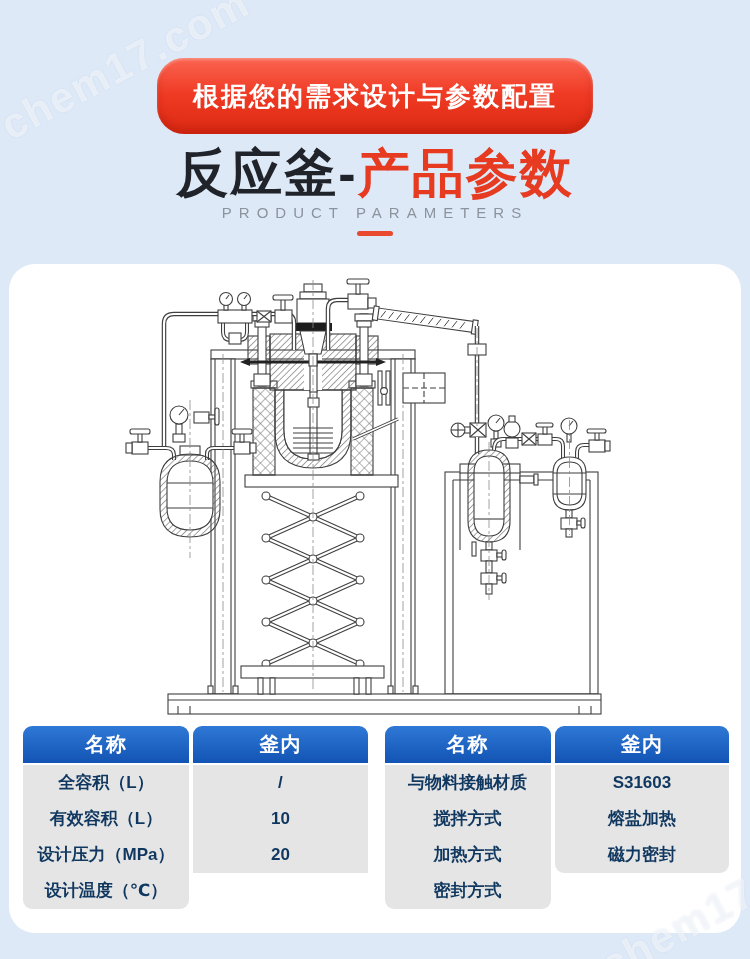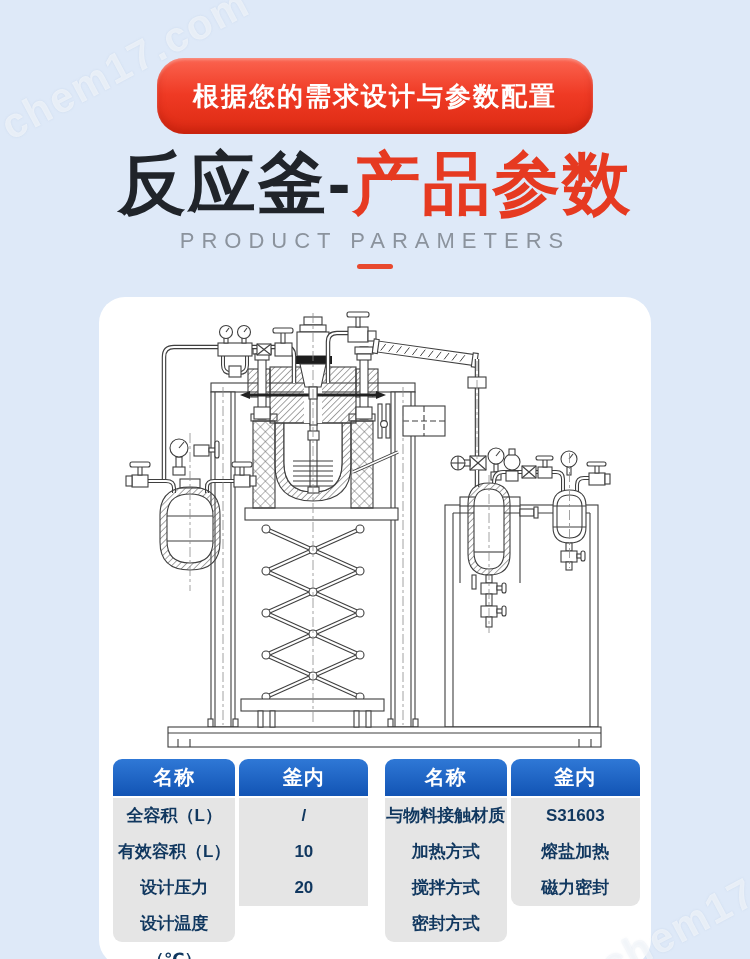--- a/index.html
+++ b/index.html
@@ -17,27 +17,27 @@
   .wm-tl{left:-12px;top:40px;}
   .wm-br{left:588px;top:880px;}
   .hero{width:100%;text-align:center;}
   .ribbon{
     display:inline-block;margin-top:58px;height:52px;line-height:52px;
     padding:12px 36px;border-radius:27px;
     background:linear-gradient(180deg,#fb6450 0%,#ef3a24 48%,#dc2a12 100%);
     box-shadow:inset 0 2px 3px rgba(255,255,255,.30), inset 0 -5px 9px rgba(140,10,0,.28);
     color:#fff;font-size:26px;font-weight:bold;letter-spacing:2px;
   }
-  .title{margin-top:10px;font-size:68px;font-weight:900;letter-spacing:2px;line-height:1.15;}
+  .title{margin-top:10px;font-size:52px;font-weight:900;letter-spacing:2px;line-height:1.15;}
   .title .t-dark{color:#20242a;}
   .title .t-red{color:#e63a21;}
-  .subtitle{margin-top:6px;font-size:22px;font-weight:500;color:#8b939d;letter-spacing:7px;}
+  .subtitle{font-size:15px;font-weight:500;color:#8b939d;letter-spacing:7px;}
   .accent-dash{width:36px;height:5px;border-radius:3px;background:#e8492f;margin:10px auto 0;}
   .card{
-    width:552px;margin:28px auto 0;background:#fff;border-radius:26px;
+    width:732px;margin:28px auto 0;background:#fff;border-radius:26px;
     padding:12px 0 24px;box-sizing:border-box;
   }
   .diagram-wrap{width:505px;margin:0 auto;}
   svg{display:block;}
   .tables{display:flex;gap:19px;padding:0 14px;margin-top:8px;}
   .ptable{flex:1;display:flex;gap:4px;}
   .pcol{display:flex;flex-direction:column;gap:0;}
   .pcol-name{flex:0 0 48.5%;}
   .pcol-val{flex:0 0 51%;}
   .phead{
@@ -418,22 +418,22 @@
         <div class="phead">釜内</div>
         <div class="pcell r0">/</div>
         <div class="pcell r1">10</div>
         <div class="pcell r2">20</div>
       </div>
     </div>
     <div class="ptable">
       <div class="pcol pcol-name">
         <div class="phead">名称</div>
         <div class="pcell r0">与物料接触材质</div>
+        <div class="pcell r1">搅拌方式</div>
         <div class="pcell r2">加热方式</div>
-        <div class="pcell r1">搅拌方式</div>
         <div class="pcell r3">密封方式</div>
       </div>
       <div class="pcol pcol-val">
         <div class="phead">釜内</div>
         <div class="pcell r0">S31603</div>
         <div class="pcell r2">熔盐加热</div>
         <div class="pcell r3">磁力密封</div>
       </div>
     </div>
   </div>

